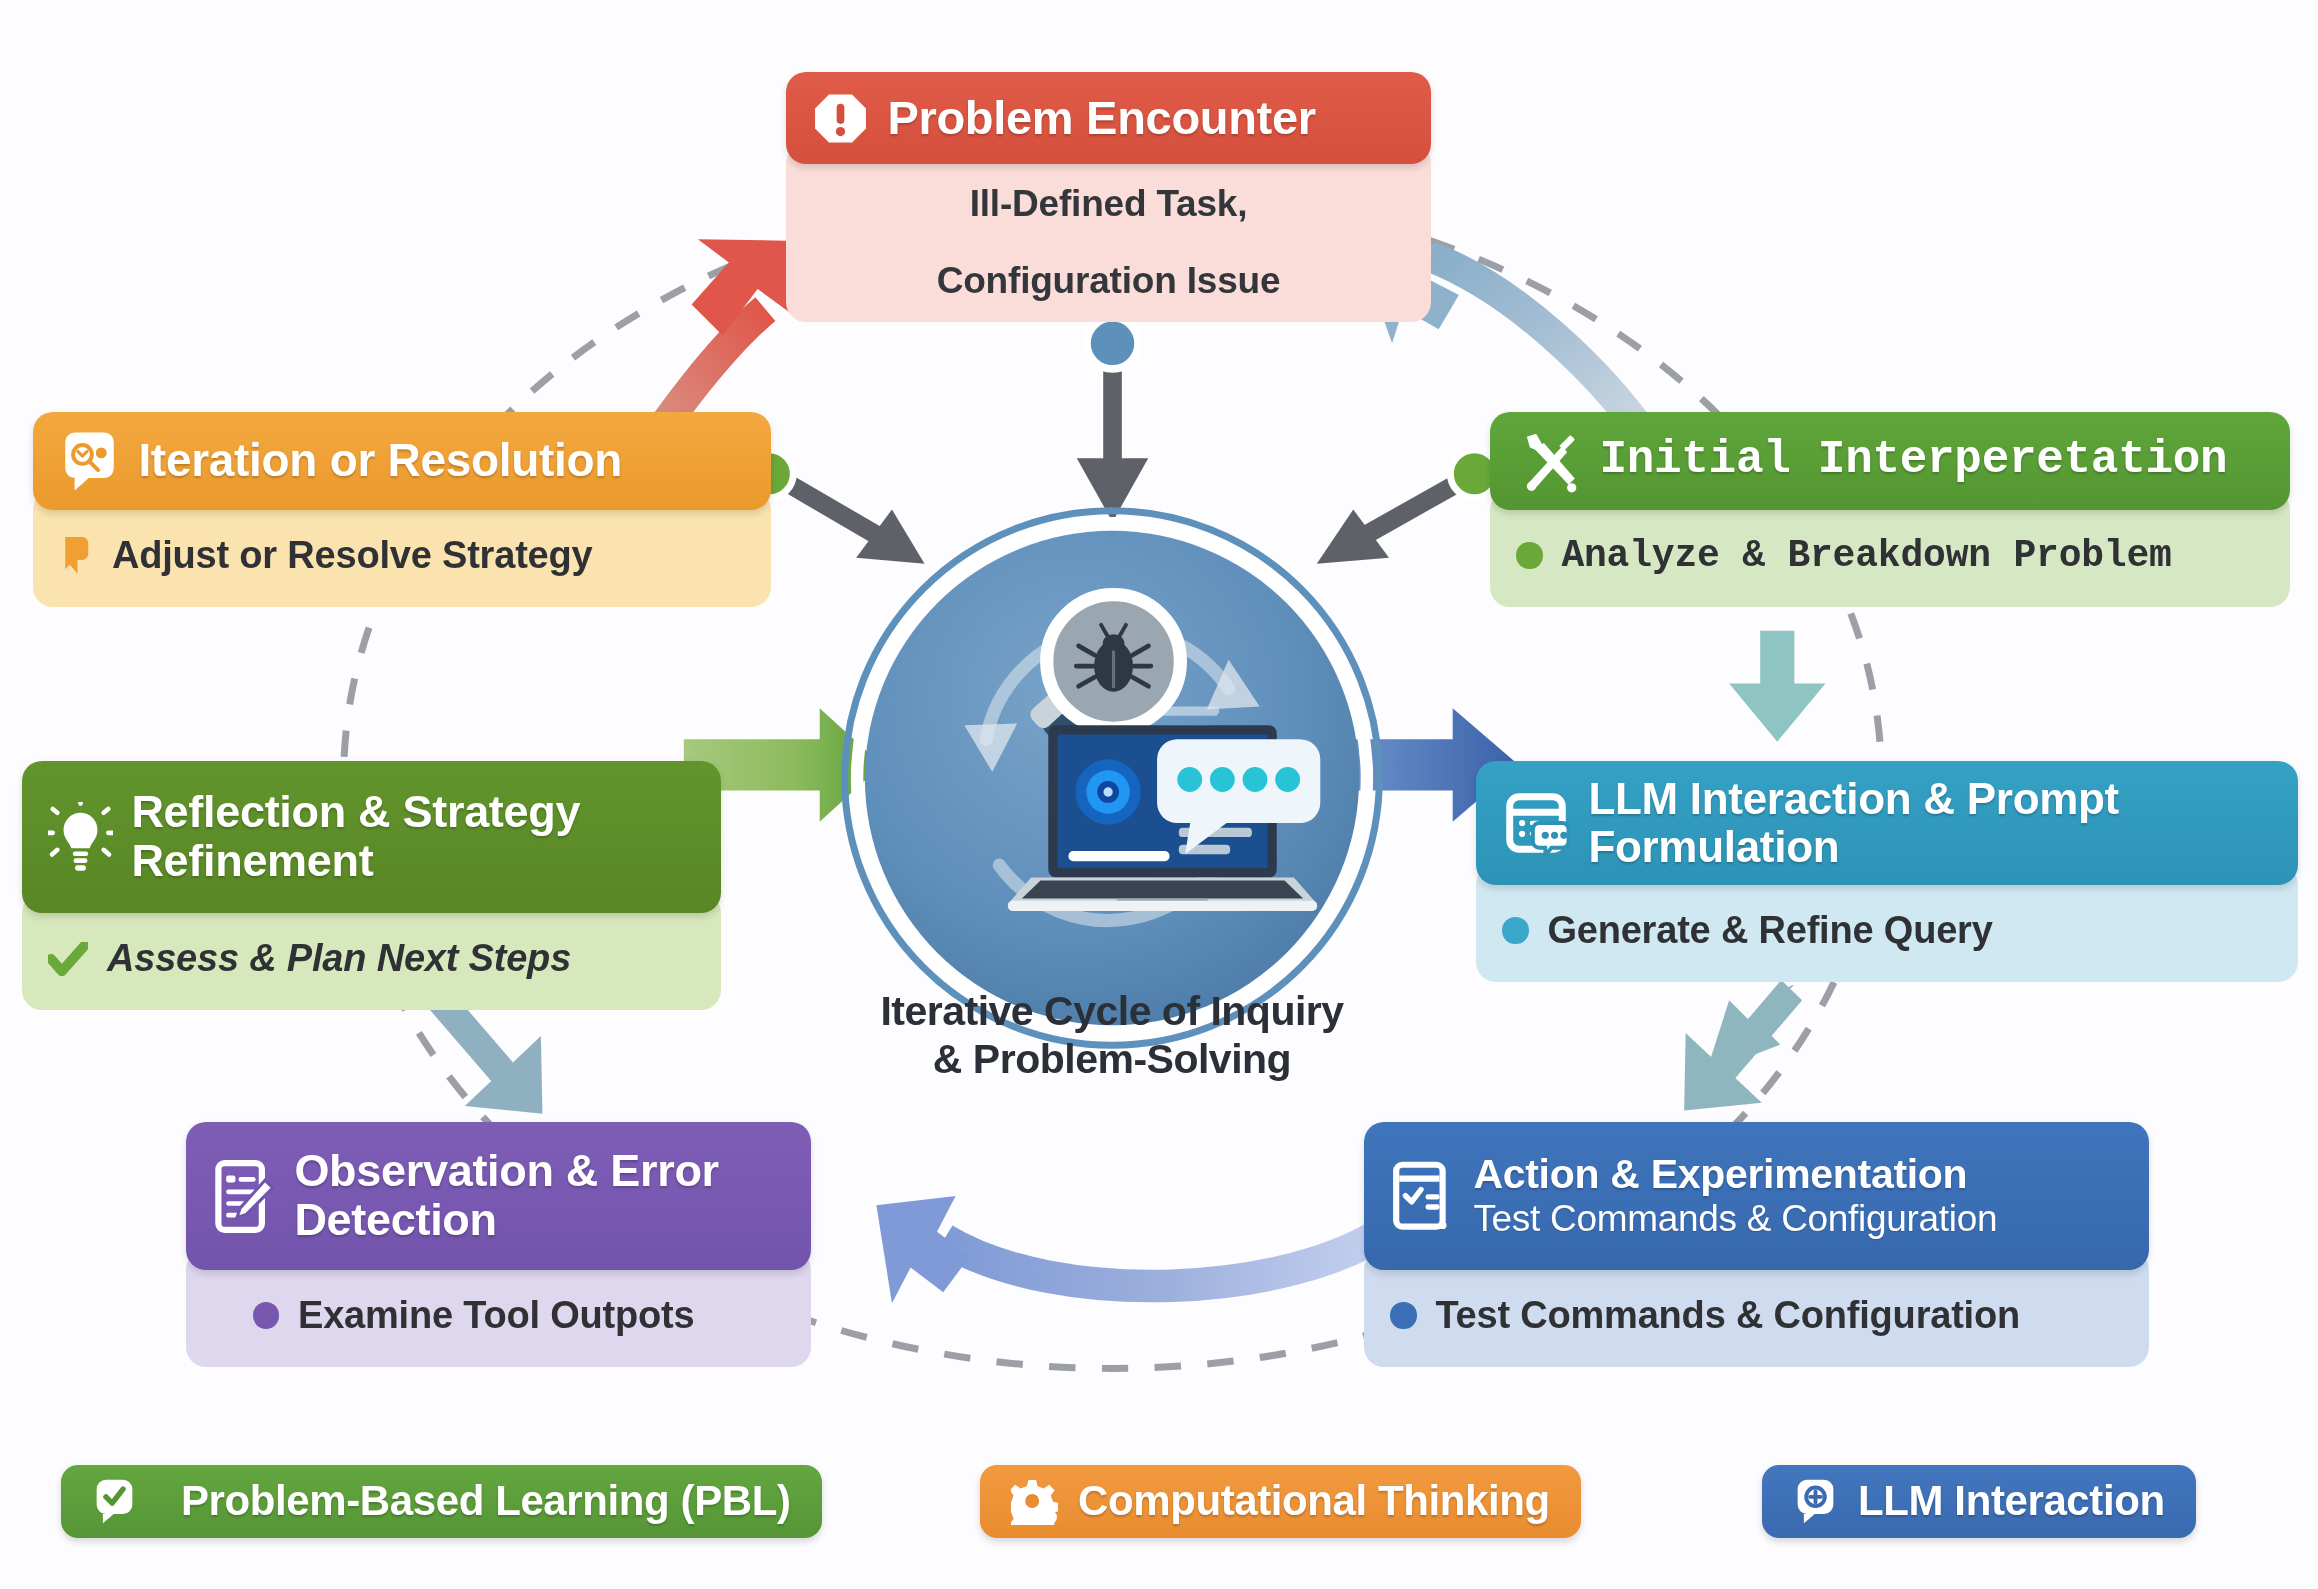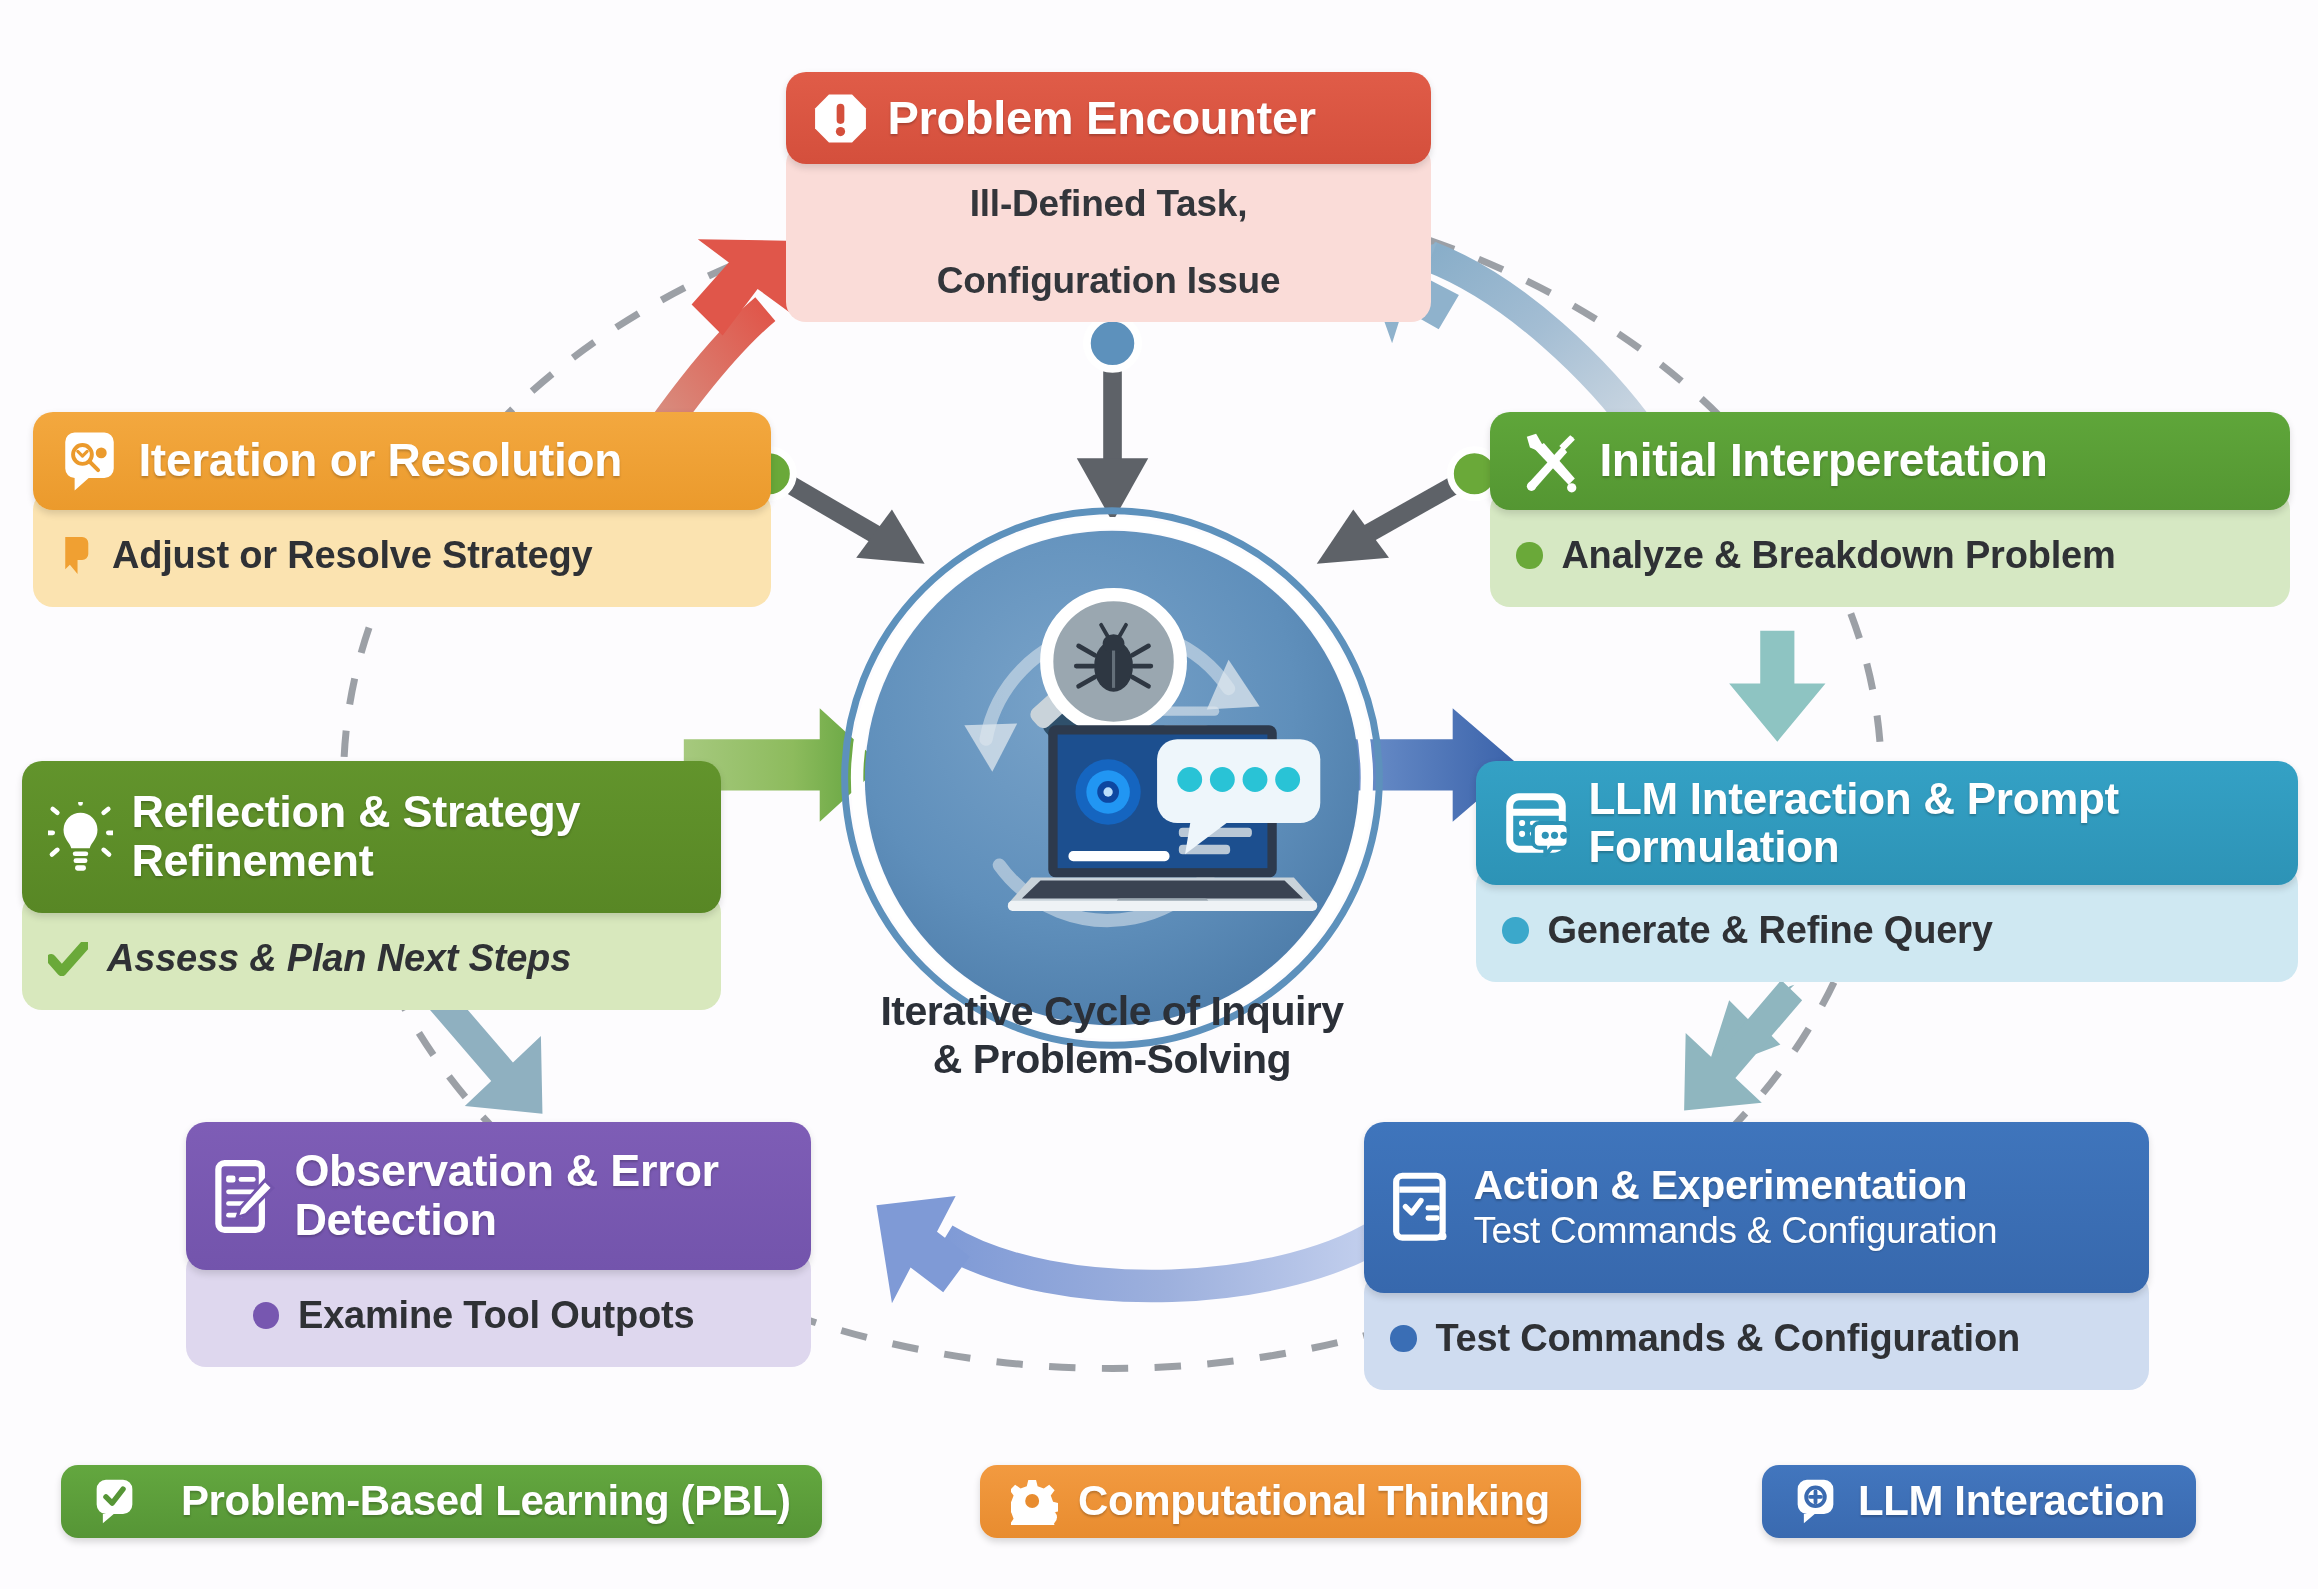--- a/index.html
+++ b/index.html
@@ -266,21 +266,21 @@
       <div class="title" style="font-size:46px;">Iteration or Resolution</div>
     </div>
     <div class="body" style="background:#fbe3b0;min-height:117px;">
       <svg class="ico" width="34" height="43" viewBox="0 0 44 56">
         <path d="M8,4 h22 a8,8 0 0 1 8,8 v14 a8,8 0 0 1 -8,8 h-6 v18 l-10,-12 l-6,6 v-42 Z" fill="#f0a032"></path>
       </svg>
       <div class="btxt" style="font-size:38px;">Adjust or Resolve Strategy</div>
     </div>
   </div>
 
-  <div class="card" style="left:1490px;top:387px;width:800px;">
+  <div class="card" style="left:1490px;top:387px;width:800px;font-family:Liberation Mono, monospace;">
     <div class="head" style="background:linear-gradient(180deg,#5fa63a,#549632);height:98px;">
       <svg class="ico" width="65" height="65" viewBox="0 0 84 84">
         <g fill="#ffffff">
           <path d="M14,10 l12,-4 l8,14 l-6,8 l-10,-4 Z"></path>
           <path d="M24,26 L68,72 l8,-8 L36,18 Z"></path>
           <path d="M70,8 l-14,14 l6,6 l14,-14 a14,14 0 0 0 -6,-6 Z"></path>
           <path d="M60,22 L16,70 l8,8 L66,30 Z"></path>
           <circle cx="20" cy="74" r="6"></circle>
           <circle cx="72" cy="76" r="6"></circle>
         </g>
@@ -374,21 +374,21 @@
         <div>Detection</div>
       </div>
     </div>
     <div class="body" style="background:#ded7ee;min-height:117px;padding-left:67px;">
       <span class="dot" style="width:26.4px;height:26.4px;background:#7757b0;"></span>
       <div class="btxt" style="font-size:38px;">Examine Tool Outpots</div>
     </div>
   </div>
 
   <div class="card" style="left:1364px;top:1097px;width:785px;">
-    <div class="head" style="background:linear-gradient(180deg,#3f75bc,#3768ad);height:171px;align-items:center;">
+    <div class="head" style="background:linear-gradient(180deg,#3f75bc,#3768ad);height:148px;align-items:center;">
       <svg class="ico" width="65" height="73" viewBox="0 0 84 94">
         <rect x="8" y="6" width="60" height="80" rx="8" fill="none" stroke="#ffffff" stroke-width="8"></rect>
         <path d="M12,24 h52" stroke="#ffffff" stroke-width="8"></path>
         <path d="M20,46 L28,54 L40,38" fill="none" stroke="#ffffff" stroke-width="7" stroke-linecap="round" stroke-linejoin="round"></path>
         <rect x="46" y="44" width="18" height="7" rx="3" fill="#ffffff"></rect>
         <rect x="46" y="57" width="18" height="7" rx="3" fill="#ffffff"></rect>
         <circle cx="68" cy="84" r="5" fill="#ffffff"></circle>
       </svg>
       <div class="title" style="font-size:41px;">
         <div>Action &amp; Experimentation</div>

